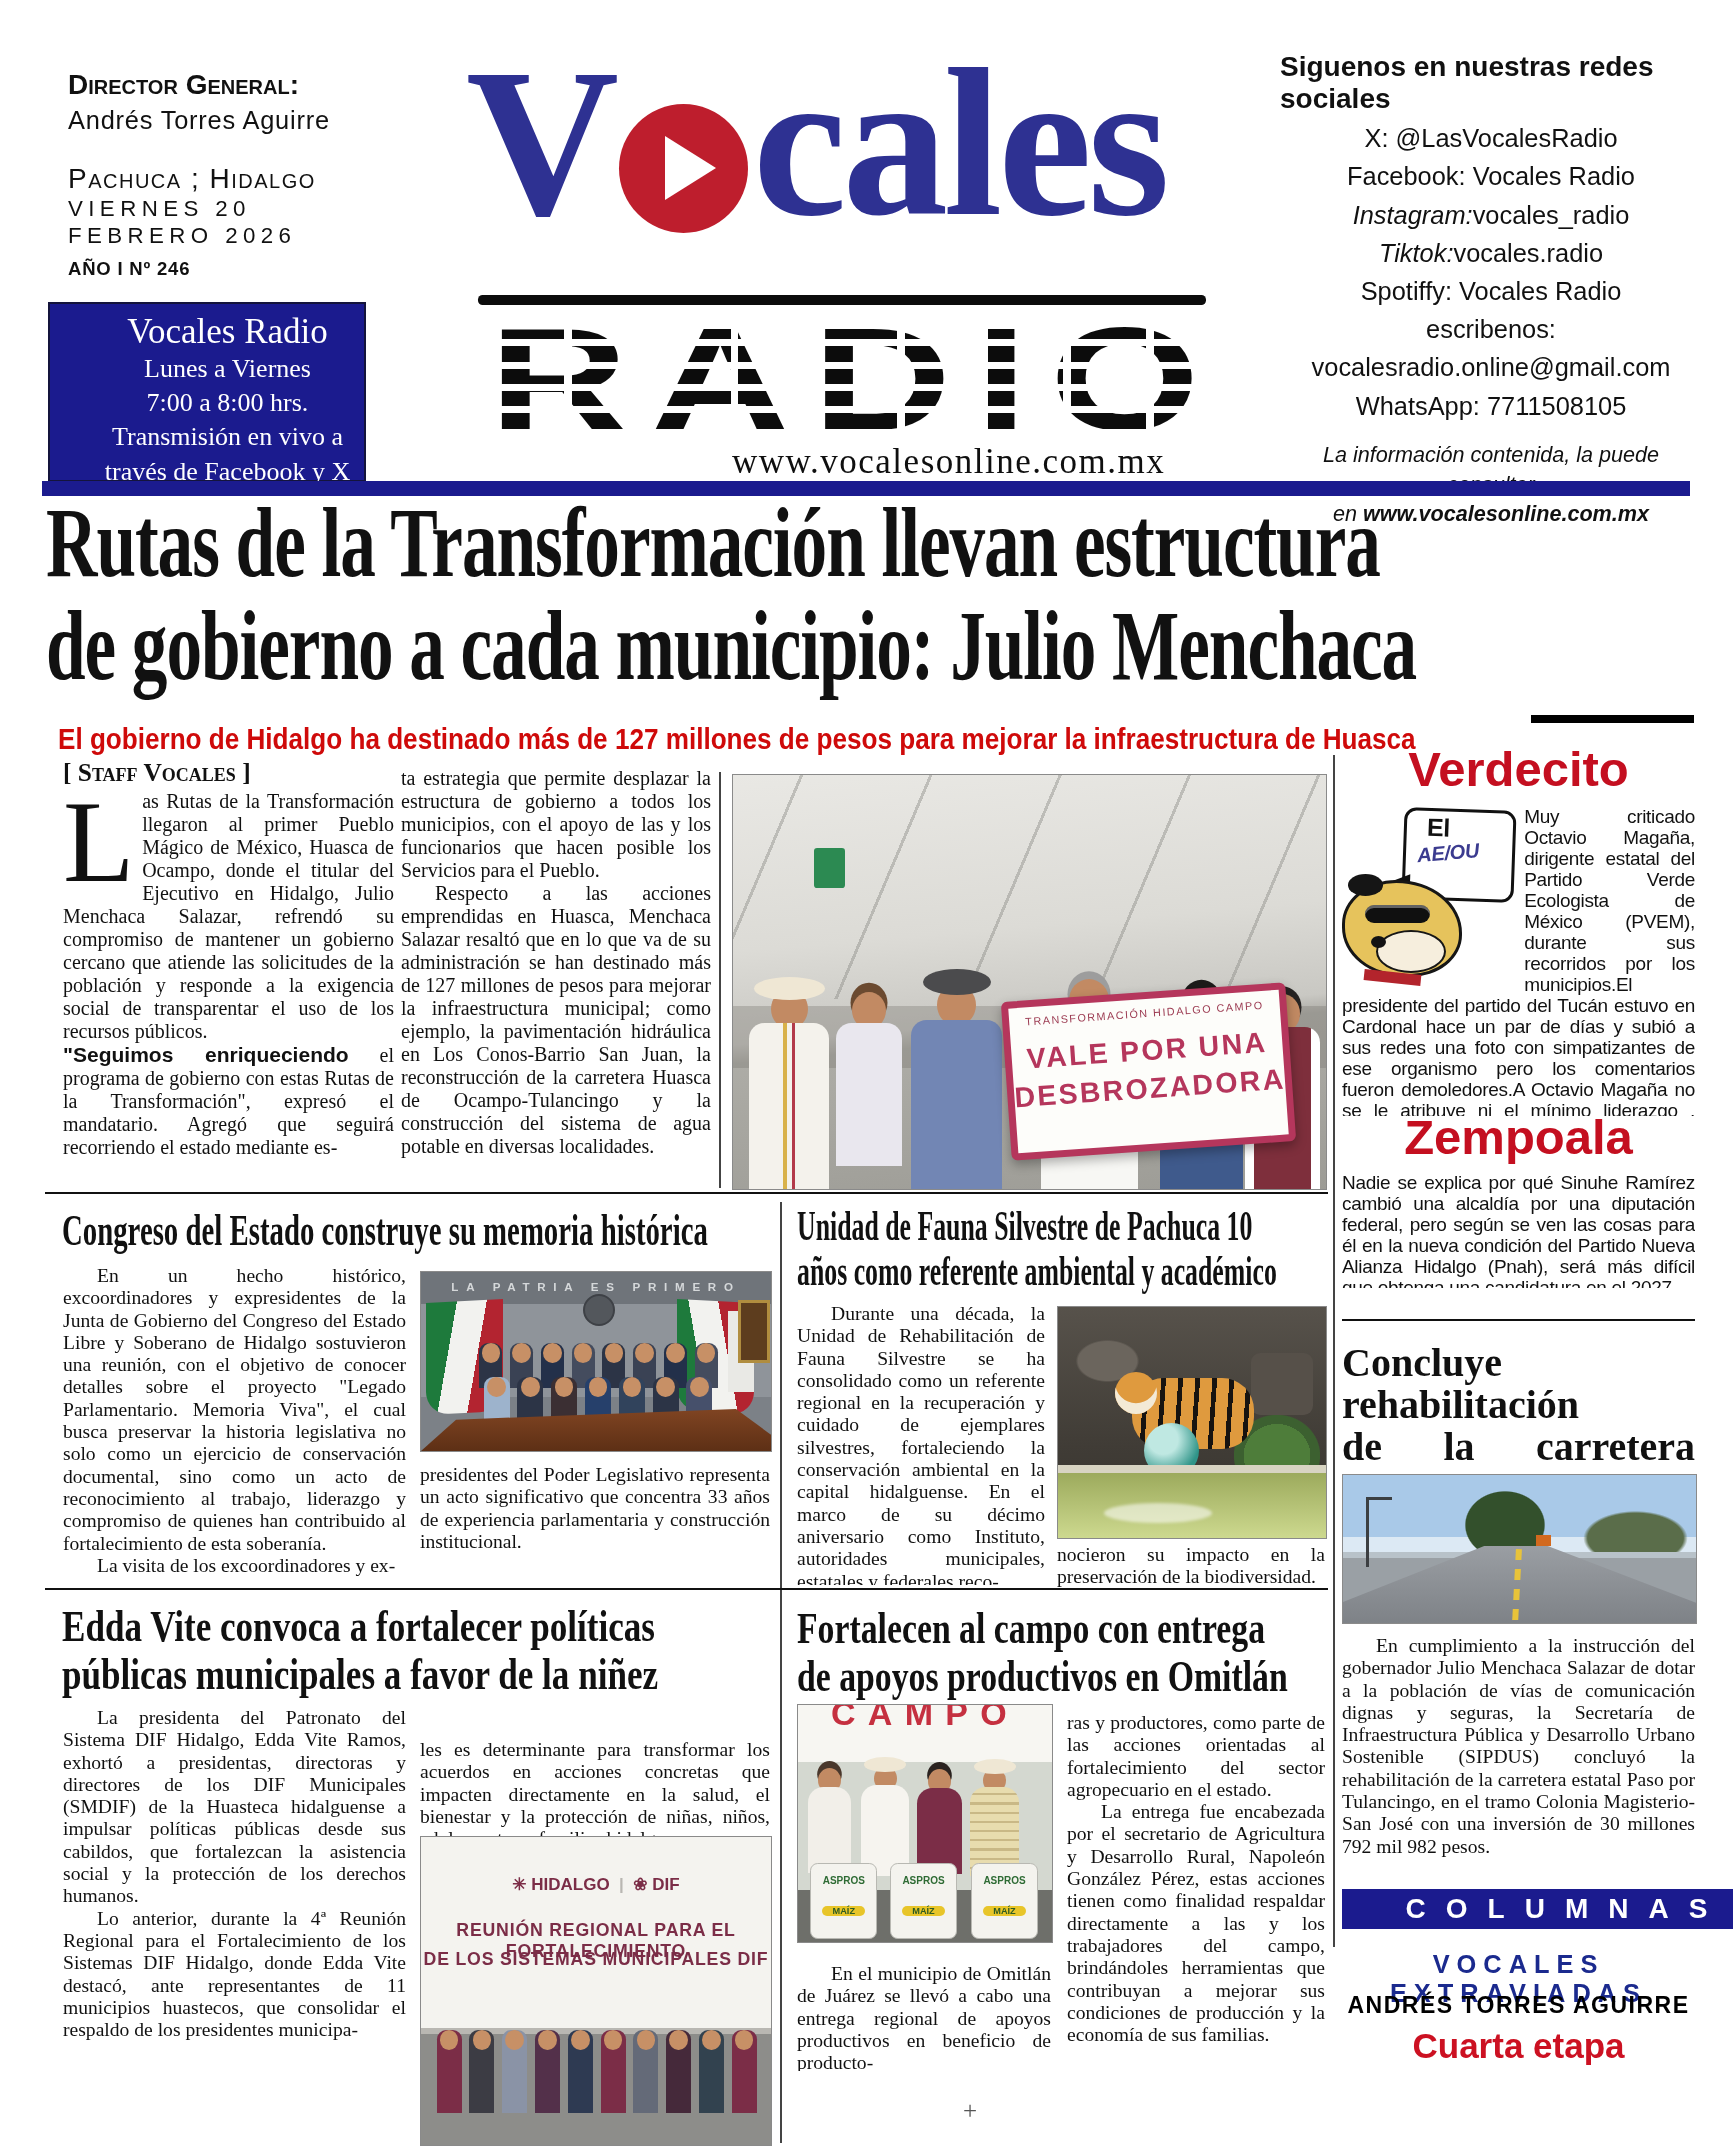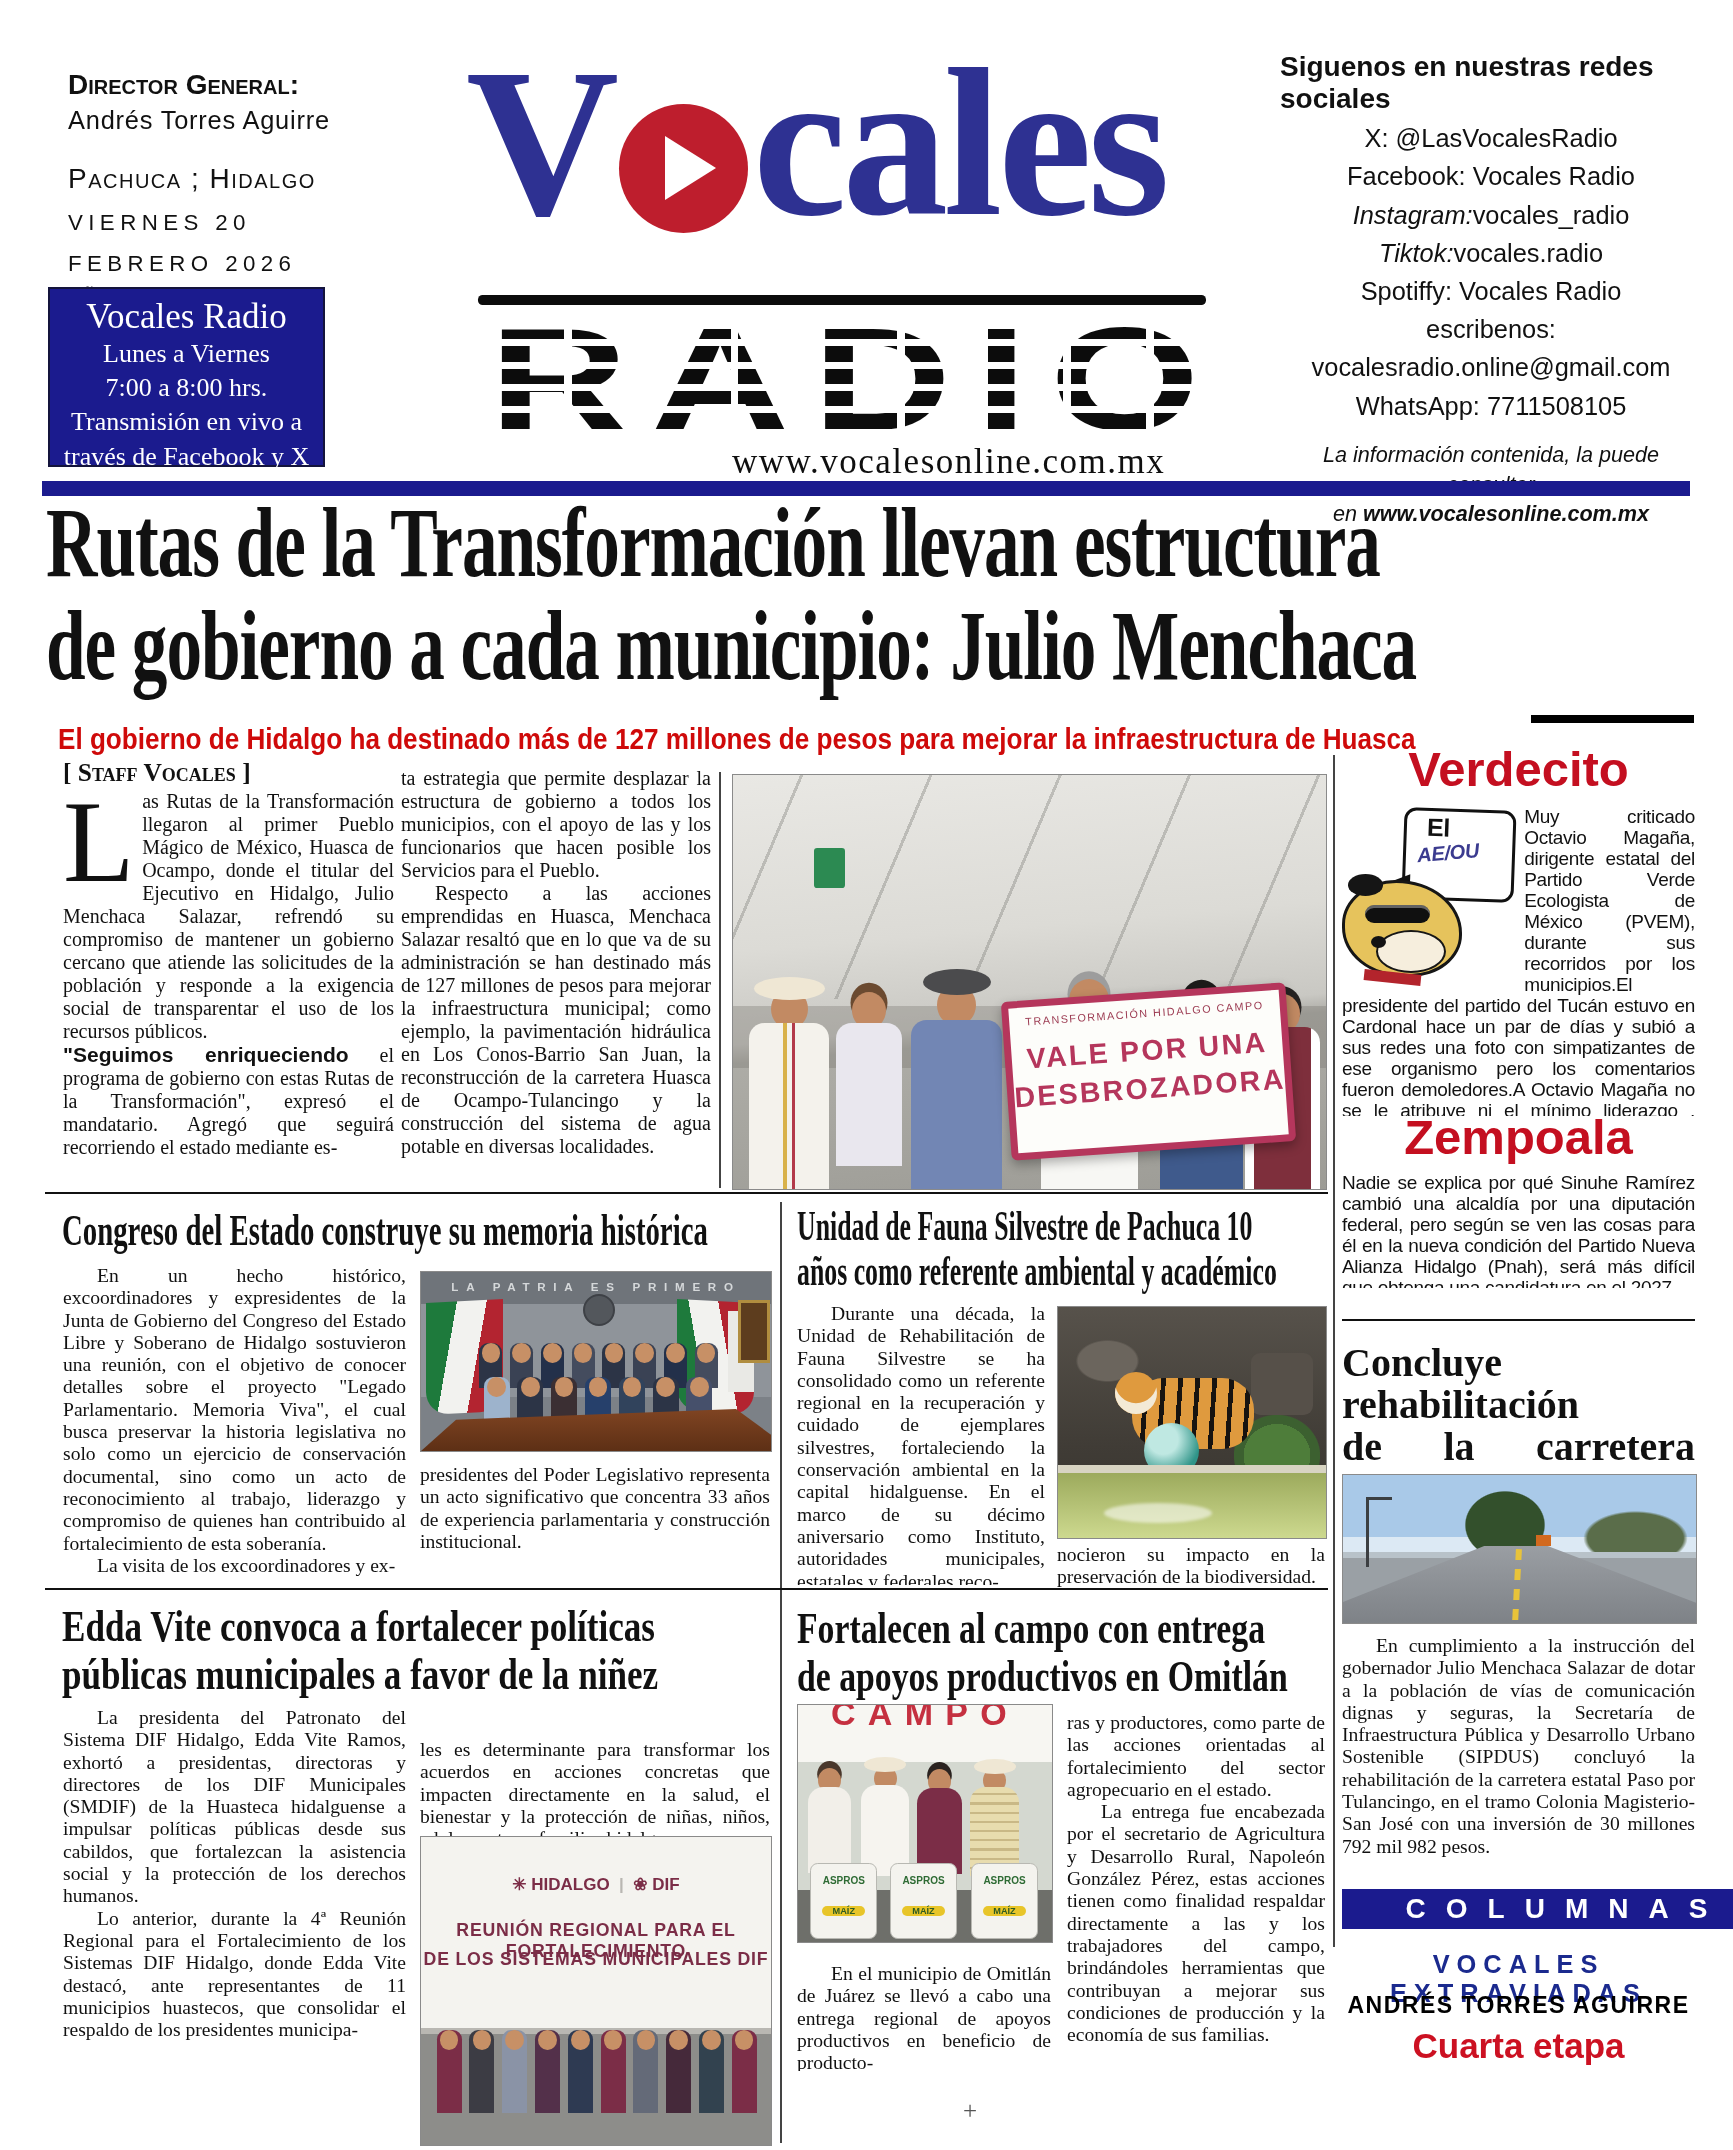--- a/index.html
+++ b/index.html
@@ -12,21 +12,21 @@
   .i{font-style:italic;}
   .ctr{text-align:center;}
   .sx{transform:scaleX(var(--sx,1));transform-origin:left top;display:block;white-space:nowrap;}
   p{margin:0;}
   .ind{text-indent:34px;}
 
   
   .dir-label{font-size:28px;font-weight:bold;font-variant:small-caps;font-family:"Liberation Sans",sans-serif;}
   .dir-name{font-size:25.4px;font-family:"Liberation Sans",sans-serif;margin-top:4.6px;letter-spacing:0.8px;}
   .place{font-size:28px;font-variant:small-caps;font-family:"Liberation Sans",sans-serif;letter-spacing:1.5px;}
-  .dl{font-size:22.3px;font-family:"Liberation Sans",sans-serif;letter-spacing:5.4px;margin-top:15px;}
+  .dl{font-size:22.3px;font-family:"Liberation Sans",sans-serif;letter-spacing:5.4px;margin-top:1px;}
   .issue{font-size:18.5px;font-family:"Liberation Sans",sans-serif;font-weight:bold;margin-top:9.2px;letter-spacing:0.8px;}
   .radio-box{background:#1b1b8e;border:2.3px solid #14143c;color:#fff;text-align:center;}
   .rb-title{font-size:35px;margin-top:7.7px;}
   .rb-line{font-size:26px;line-height:1.32;}
   .logo-word{font-size:212px;line-height:216px;font-weight:bold;color:#2e3192;letter-spacing:-4.6px;}
   .play{display:inline-block;width:129px;height:129px;border-radius:50%;background:#be1e2d;vertical-align:-18.5px;margin:0 4.6px;position:relative;}
   .play::after{content:"";position:absolute;left:46px;top:32px;border-left:51px solid #fff;border-top:32px solid transparent;border-bottom:32px solid transparent;}
   .logo-bar{background:#0c0c0c;border-radius:4.6px;}
   .radio-word{position:relative;display:inline-block;font-family:"Liberation Sans",sans-serif;font-weight:bold;
               font-size:146px;line-height:129px;letter-spacing:17px;color:#0c0c0c;
@@ -93,21 +93,21 @@
       <div class="dir-label">Director General:</div>
       <div class="dir-name">Andrés Torres Aguirre</div>
     </div>
     <div class="abs" style="left:68px;top:163px;">
       <div class="place">Pachuca ; Hidalgo</div>
       <div class="dl">VIERNES 20</div>
       <div class="dl">FEBRERO 2026</div>
       <div class="issue">AÑO I Nº 246</div>
     </div>
 
-    <div class="abs radio-box" style="left:48px;top:287px;width:273px;height:176px;">
+    <div class="abs radio-box" style="left:48px;top:302px;width:273px;height:176px;padding-left:41px;">
       <div class="rb-title">Vocales Radio</div>
       <div class="rb-line">Lunes a Viernes</div>
       <div class="rb-line">7:00 a 8:00 hrs.</div>
       <div class="rb-line">Transmisión en vivo a</div>
       <div class="rb-line">través de Facebook y X</div>
     </div>
 
     <div class="abs" style="left:443px;top:35px;width:840px;height:447px;">
       <div class="logo-word abs" style="left:23px;top:0;">
         <span>V</span><span class="play"></span><span>cales</span>

